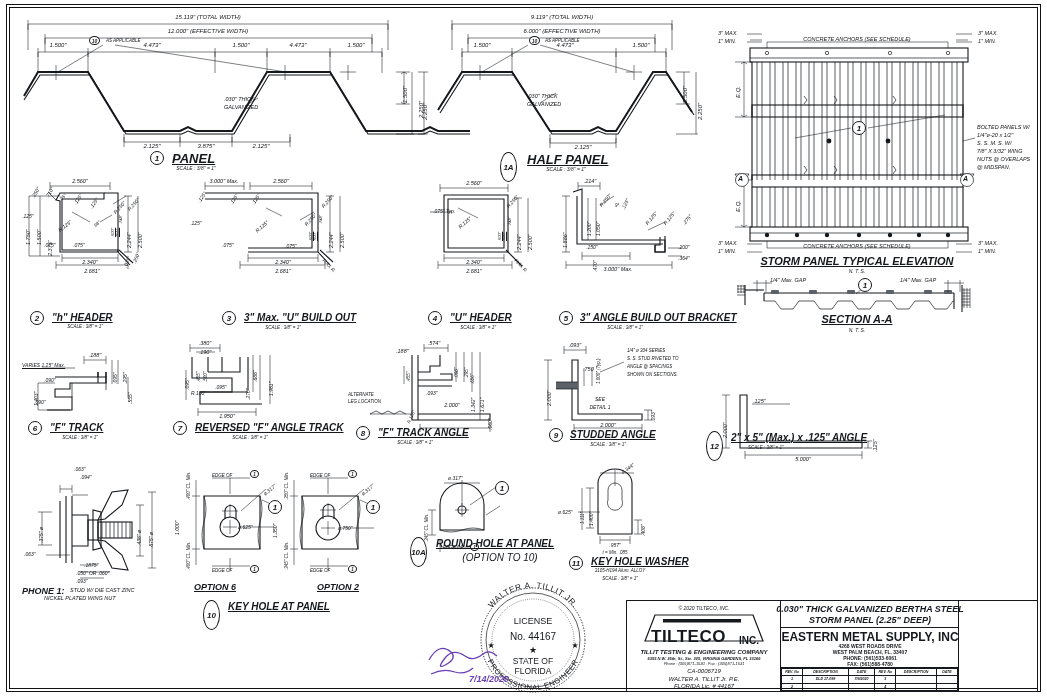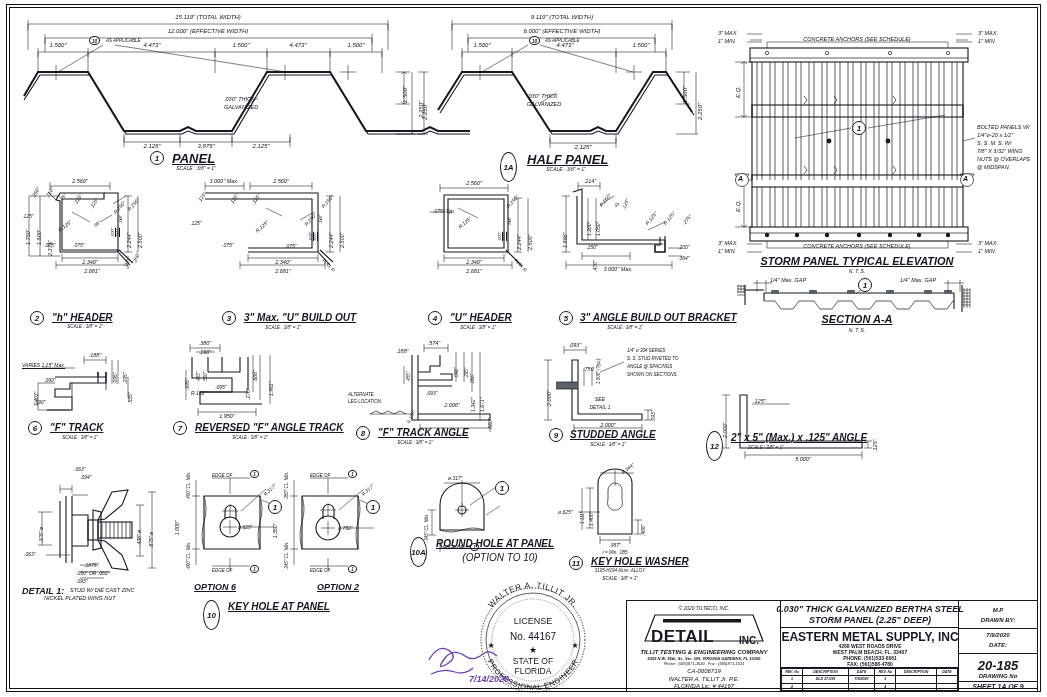--- a/index.html
+++ b/index.html
@@ -678,21 +678,21 @@
 
   <div class="t it f5" style="left:74px;top:466px;">.063"</div>
   <div class="t it f5" style="left:80px;top:474px;">.094"</div>
   <div class="t it f5 rot90" style="left:38px;top:543px;">.375" ø</div>
   <div class="t it f5 rot90" style="left:136px;top:546px;">.438" ø</div>
   <div class="t it f5 rot90" style="left:148px;top:548px;">.875" ø</div>
   <div class="t it f5" style="left:24px;top:551px;">.063"</div>
   <div class="t it f5" style="left:84px;top:562px;">.1875"</div>
   <div class="t it f5" style="left:76px;top:570px;">.050" OR .060"</div>
   <div class="t it f5" style="left:76px;top:578px;">.093"</div>
-  <div class="t it bd f9" style="left:22px;top:586px;">DETAIL 1:</div>
+  <div class="t it bd f9" style="left:22px;top:586px;">PHONE 1:</div>
   <div class="t it f55" style="left:70px;top:587px;">STUD W/ DIE CAST ZINC</div>
   <div class="t it f55" style="left:44px;top:595px;">NICKEL PLATED WING NUT</div>
 
   <div class="t it f45 rot90" style="left:186px;top:500px;">.400" CL. Min.</div>
   <div class="t it f45 rot90" style="left:186px;top:570px;">.400" CL. Min.</div>
   <div class="t it f5 rot90" style="left:174px;top:535px;">1.000"</div>
   <div class="t it f5 rotd" style="left:262px;top:492px;transform:rotate(-40deg);">ø.317"</div>
   <div class="t it f5" style="left:238px;top:524px;">ø.625"</div>
   <div class="t it f45" style="left:212px;top:473px;">EDGE OF</div>
   <div class="cnum" style="left:250px;top:470px;width:9px;height:8px;font-size:4.5px;">1</div>
@@ -771,21 +771,21 @@
 
 
   <div id="titleblock">
 
     <div id="tb-logo">
       <div class="t it f5 ctr" style="left:77px;top:4px;">© 2020 TILTECO, INC.</div>
       <svg class="tiltecologo" viewBox="0 0 122 30" style="position:absolute;left:16px;top:12px;">
         <path d="M2 28 L12 2 L110 2 L120 28 Z" fill="none" stroke="#15181c" stroke-width="1.2"></path>
         <rect x="20" y="6" width="78" height="3.5" fill="#15181c"></rect>
       </svg>
-      <div class="t bd f17" style="left:24px;top:26px;letter-spacing:0.5px;">DETAIL</div>
+      <div class="t bd f17" style="left:24px;top:26px;letter-spacing:0.5px;">TILTECO</div>
       <div class="t bd f8" style="left:112px;top:34px;">INC.</div>
       <div class="t it bd f6 ctr" style="left:77px;top:48px;">TILLIT TESTING &amp; ENGINEERING COMPANY</div>
       <div class="t it bd f4 ctr" style="left:77px;top:55px;">6355 N.W. 36th, St., Ste. 305, VIRGINIA GARDENS, FL 33166</div>
       <div class="t it f4 ctr" style="left:77px;top:60px;">Phone : (305)871-1530  .  Fax : (305)871-1531</div>
       <div class="t it f6 ctr" style="left:77px;top:67px;">CA-0006719</div>
       <div class="t it f6 ctr" style="left:77px;top:75px;">WALTER A. TILLIT Jr. P.E.</div>
       <div class="t it f6 ctr" style="left:77px;top:82px;">FLORIDA Lic. # 44167</div>
     </div>
 
     <div id="tb-mid">
@@ -823,27 +823,15 @@
             <td></td>
             <td>4</td>
             <td></td>
             <td></td>
           </tr>
         </tbody>
           </table>
       </div>
     </div>
 
-    <div id="tb-right">
-      <div class="t it bd f6 ctr" style="left:39px;top:6px;">M.P</div>
-      <div class="t it bd f6 ctr" style="left:39px;top:16px;">DRAWN BY:</div>
-      <div class="tb-hr" style="top:27px;"></div>
-      <div class="t it bd f6 ctr" style="left:39px;top:31px;">7/9/2020</div>
-      <div class="t it bd f6 ctr" style="left:39px;top:41px;">DATE:</div>
-      <div class="tb-hr" style="top:52px;"></div>
-      <div class="t it bd f13 ctr" style="left:39px;top:57px;">20-185</div>
-      <div class="t it bd f6 ctr" style="left:39px;top:72px;">DRAWING No</div>
-      <div class="tb-hr" style="top:80px;"></div>
-      <div class="t it bd f7 ctr" style="left:39px;top:82px;">SHEET 1A OF 9</div>
-    </div>
   </div>
 
 </div>
 
 </body></html>

